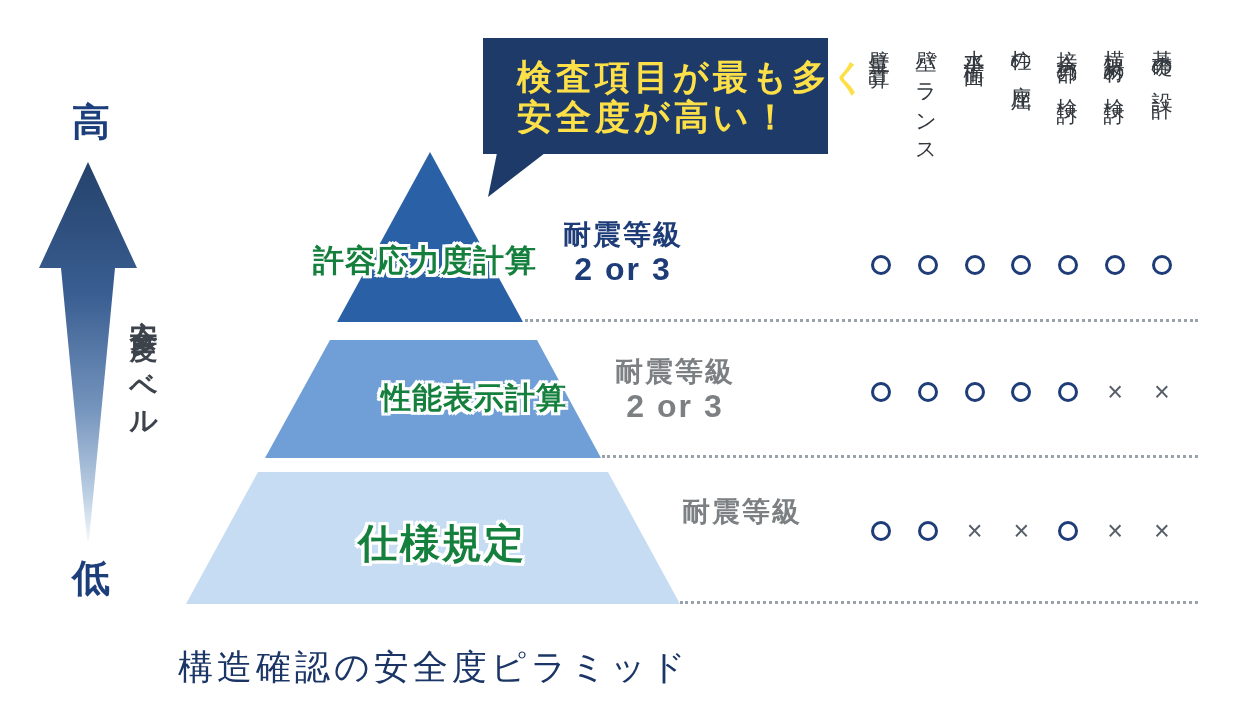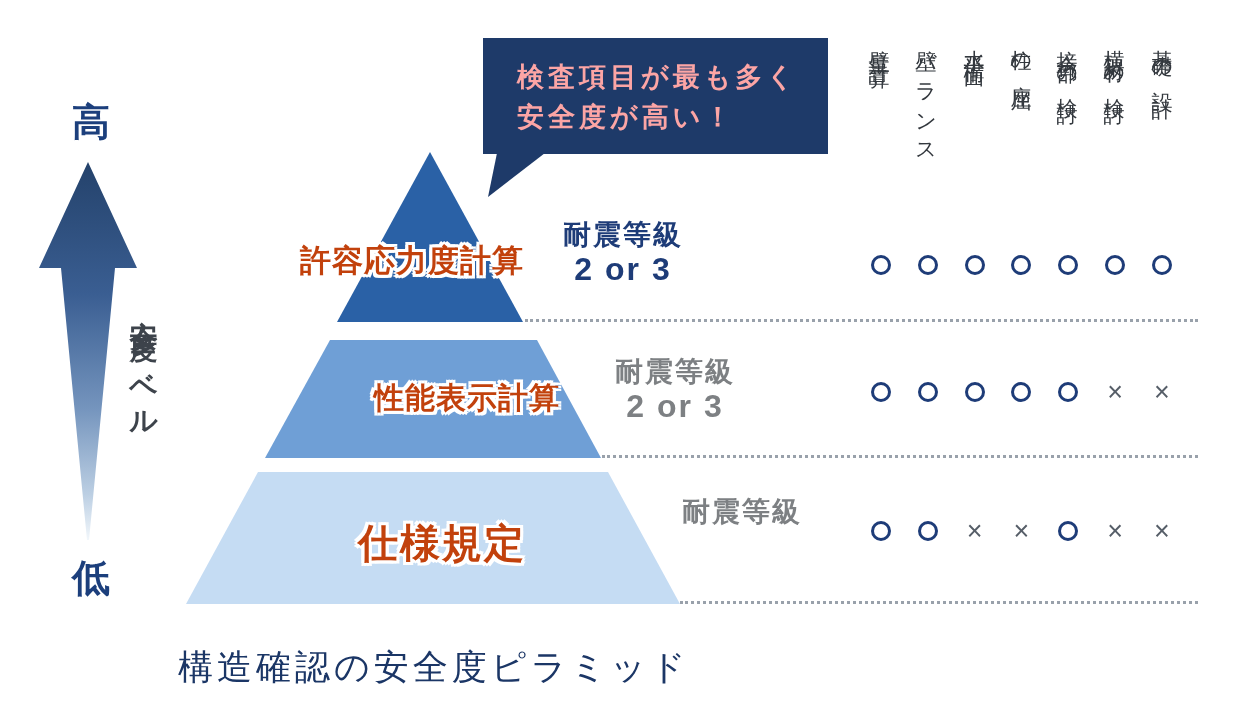--- a/index.html
+++ b/index.html
@@ -20,27 +20,27 @@
     writing-mode:vertical-rl;text-orientation:mixed;
     font-size:28px;font-weight:600;color:#3d434b;letter-spacing:6px;z-index:3;
   }
 
   
   .bubble{
     left:483px;top:38px;width:345px;height:116px;background:#1e3a69;z-index:2;
     box-sizing:border-box;padding:19px 0 0 34px;
   }
   .bubble .line{
-    color:#fca5a5;font-size:27px;font-weight:bold;letter-spacing:4px;line-height:40px;
+    color:#fde047;font-size:35px;font-weight:bold;letter-spacing:4px;line-height:40px;
     white-space:nowrap;
   }
 
   
   .tier-name{
-    z-index:3;font-weight:bold;color:#c2410c;white-space:nowrap;
+    z-index:3;text-align:center;font-weight:bold;color:#15803d;white-space:nowrap;
     text-shadow:-3px -3px 0 #fff,3px -3px 0 #fff,-3px 3px 0 #fff,3px 3px 0 #fff,
                  0 -3px 0 #fff,0 3px 0 #fff,-3px 0 0 #fff,3px 0 0 #fff;
   }
   .tier-name.t1{left:300px;top:240px;width:250px;font-size:31px;letter-spacing:1px;}
   .tier-name.t2{left:330px;top:378px;width:200px;font-size:30px;letter-spacing:1px;margin-left:44px;}
   .tier-name.t3{left:358px;top:516px;width:145px;font-size:40px;letter-spacing:2px;}
 
   
   .grade{z-index:3;text-align:center;font-weight:bold;white-space:nowrap;}
   .grade .g-label{font-size:28px;letter-spacing:2px;line-height:32px;}

